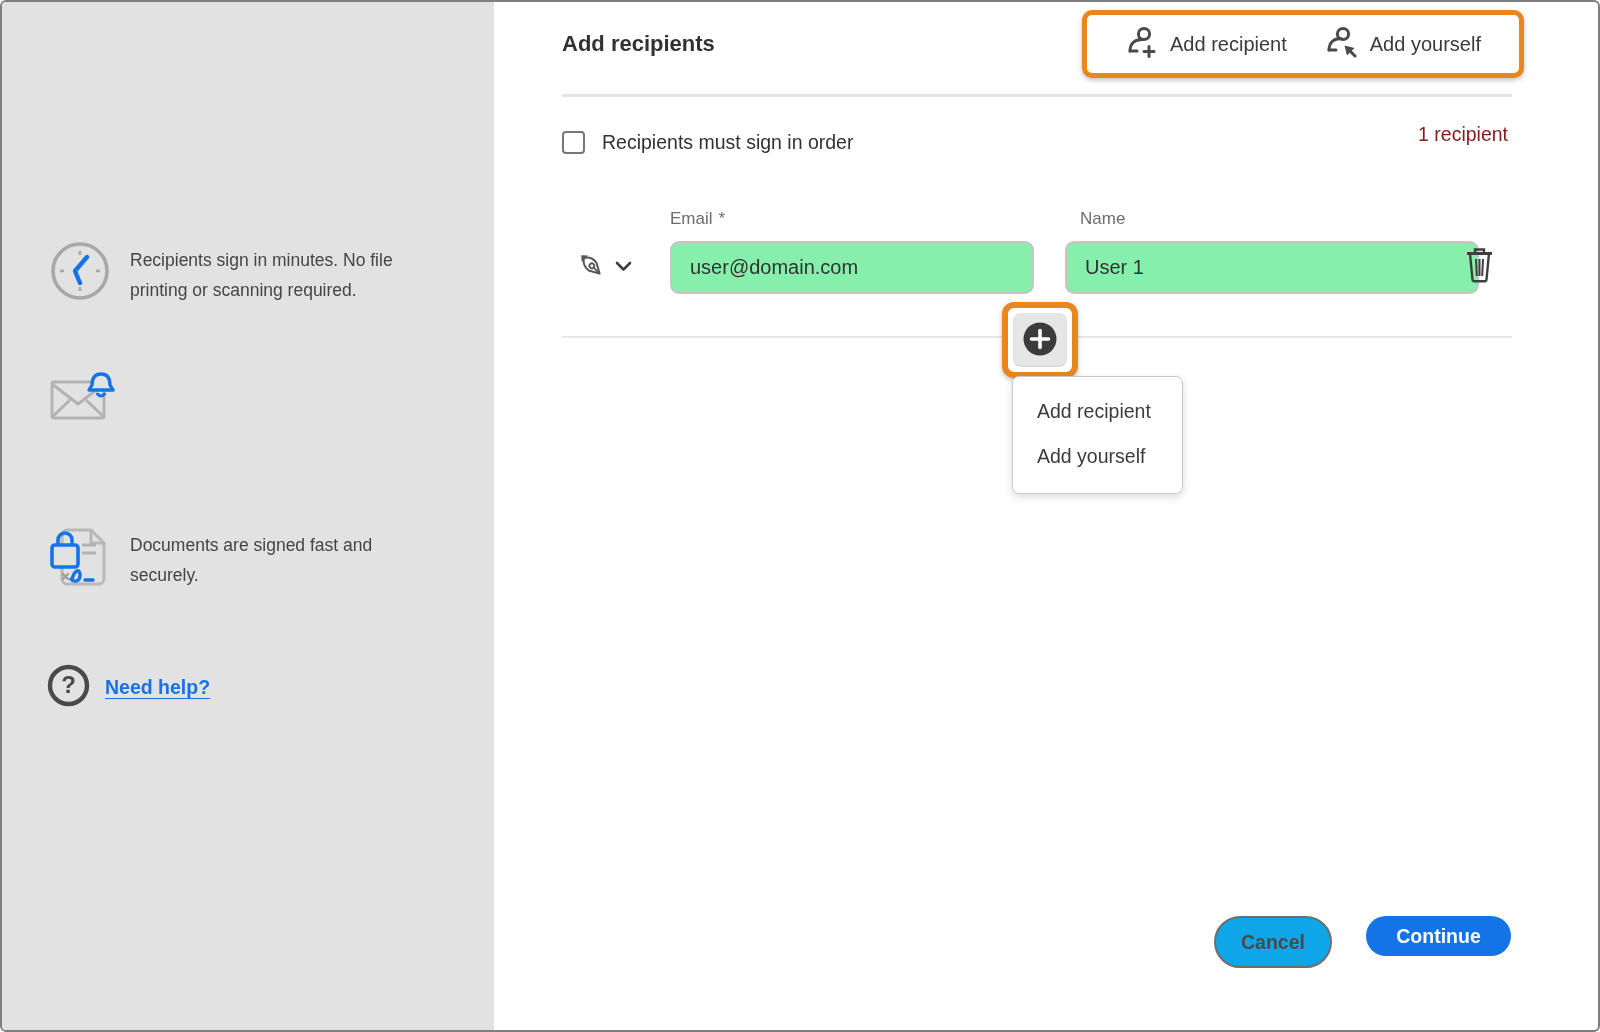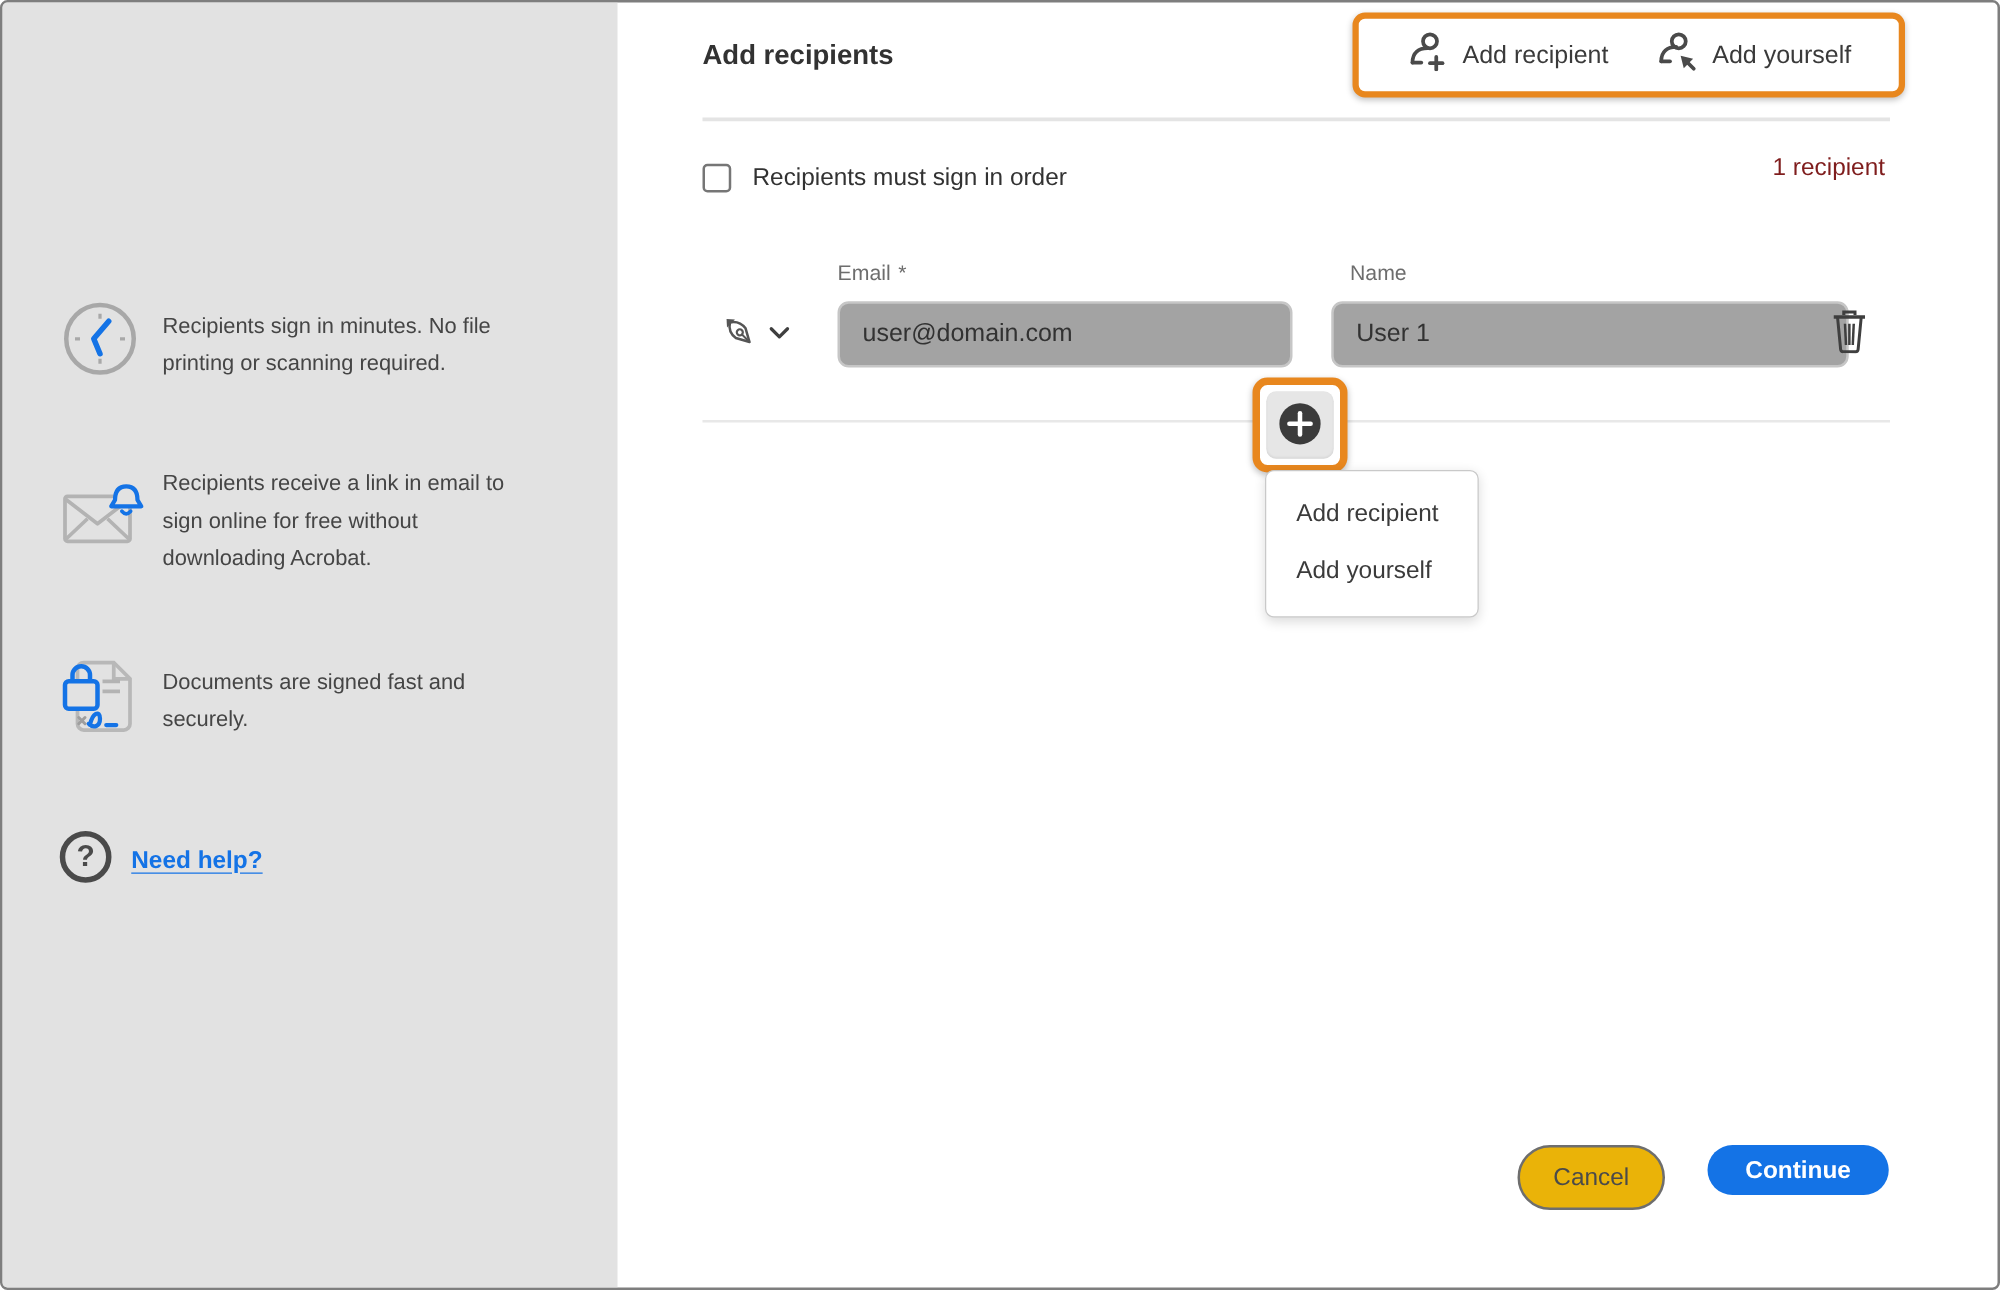--- a/index.html
+++ b/index.html
@@ -70,21 +70,21 @@
   .field-label { position:absolute; top:207px; font-size:17px; color:#6d6d6d; }
   .label-email { left:668px; }
   .label-name { left:1063px;margin-left:15px; }
   .req { margin-left:6px; }
   .role-btn {
     position:absolute; left:574px; top:248px; display:flex; align-items:center; gap:8px;
     background:none; border:none; cursor:pointer;
   }
   .text-input {
     position:absolute; top:239px; height:53px;
-    border:2px solid #c6c6c6; border-radius:9px; background:#a3a3a3;
+    border:2px solid #c6c6c6; border-radius:9px; background:#86efac;
     font-family:inherit; font-size:20px; color:#323232; padding:0 18px;
   }
   .input-email { left:668px; width:364px; }
   .input-name { left:1063px; width:414px; }
   .trash-btn { position:absolute; left:1462px; top:245px; background:none; border:none; cursor:pointer; }
 
   
   .plus-wrap {
     position:absolute; left:1000px; top:300px;
     border:6px solid #E8871E; border-radius:12px; background:#fff; padding:5px;
@@ -102,22 +102,22 @@
     padding:12px 0 14px 0;
   }
   .add-menu-item {
     padding:11px 24px; font-size:19.5px; color:#3b3b3b; cursor:pointer;
     white-space:nowrap;
   }
 
   
   .cancel-btn {
     position:absolute; left:1212px; top:914px; width:118px; height:52px;
-    border:2.5px solid #6e6e6e; border-radius:26px; background:#eab308;
-    font-family:inherit; font-size:19.5px; font-weight:normal; color:#4a4a4a; cursor:pointer;
+    border:2.5px solid #6e6e6e; border-radius:26px; background:#0ea5e9;
+    font-family:inherit; font-size:19.5px; font-weight:bold; color:#4a4a4a; cursor:pointer;
   }
   .continue-btn {
     position:absolute; left:1364px; top:914px; width:145px; height:40px;
     border:none; border-radius:26px; background:#1473E6;
     font-family:inherit; font-size:19.5px; font-weight:bold; color:#ffffff; cursor:pointer;
   }
 </style>
 </head>
 <body>
 
@@ -142,21 +142,20 @@
     <div class="feature feature2">
       <span class="ficon">
         <svg width="66" height="58" viewBox="0 0 66 58">
           <rect x="3" y="14" width="52" height="36" rx="2" fill="none" stroke="#b3b3b3" stroke-width="3"></rect>
           <path d="M3 16 L29 36 L55 16" fill="none" stroke="#b3b3b3" stroke-width="3" stroke-linejoin="round"></path>
           <path d="M3 49 L21 32 M55 49 L37 32" fill="none" stroke="#b3b3b3" stroke-width="3"></path>
           <path d="M40 22 l3 -5 q0 -11 9 -11 q9 0 9 11 l3 5 z" fill="#e2e2e2" stroke="#1473E6" stroke-width="3.4" stroke-linejoin="round"></path>
           <path d="M48.5 26 q3.5 4 7 0" fill="none" stroke="#1473E6" stroke-width="3" stroke-linecap="round"></path>
         </svg>
       </span>
-      <span class="ftext">Recipients receive a link in email to sign online for free without downloading Acrobat.</span>
     </div>
 
     <div class="feature feature3">
       <span class="ficon">
         <svg width="62" height="66" viewBox="0 0 62 66">
           <path d="M18 7 h24 l13 13 v36 a5 5 0 0 1 -5 5 h-32 a5 5 0 0 1 -5 -5 v-44 a5 5 0 0 1 5 -5 z" fill="none" stroke="#b8b8b8" stroke-width="3"></path>
           <path d="M42 7 v13 h13" fill="none" stroke="#b8b8b8" stroke-width="3"></path>
           <line x1="33" y1="22" x2="47" y2="22" stroke="#b3b3b3" stroke-width="3"></line>
           <line x1="33" y1="30" x2="47" y2="30" stroke="#b3b3b3" stroke-width="3"></line>
           <rect x="3" y="22" width="26" height="22" rx="3" fill="#e2e2e2" stroke="#1473E6" stroke-width="3.6"></rect>

